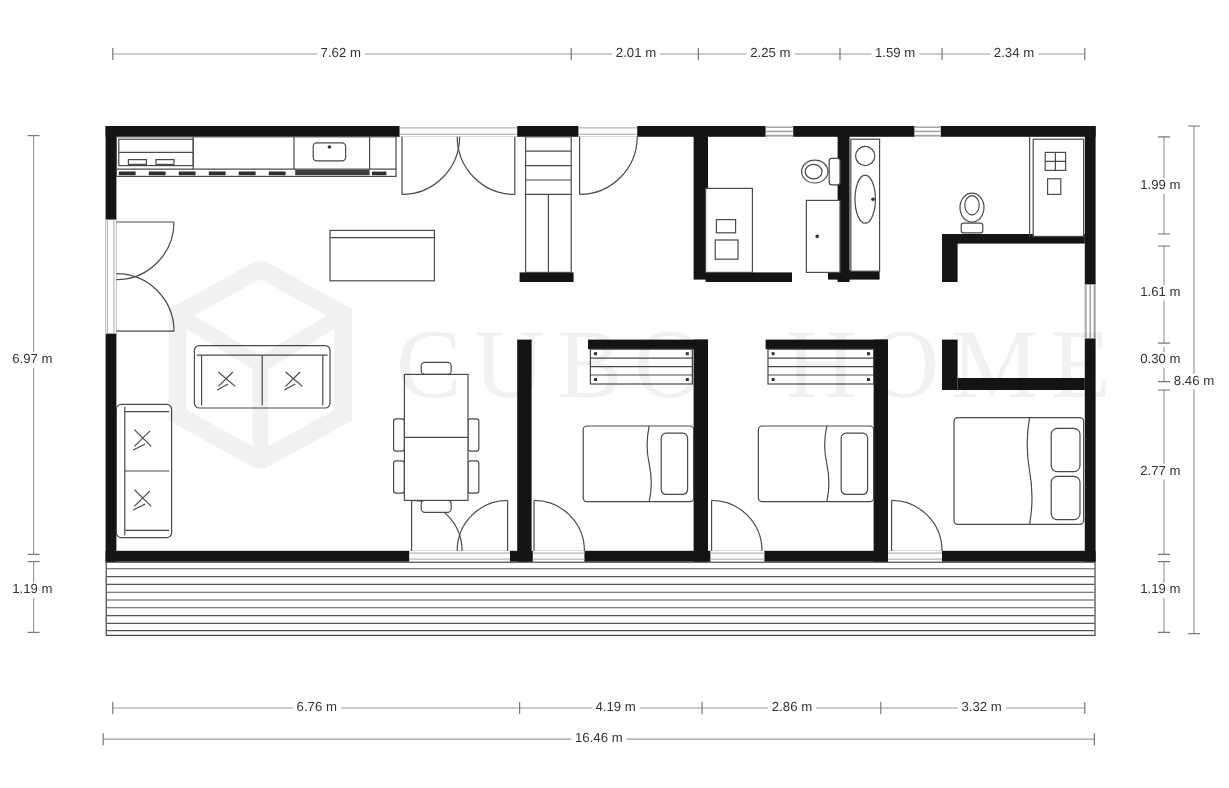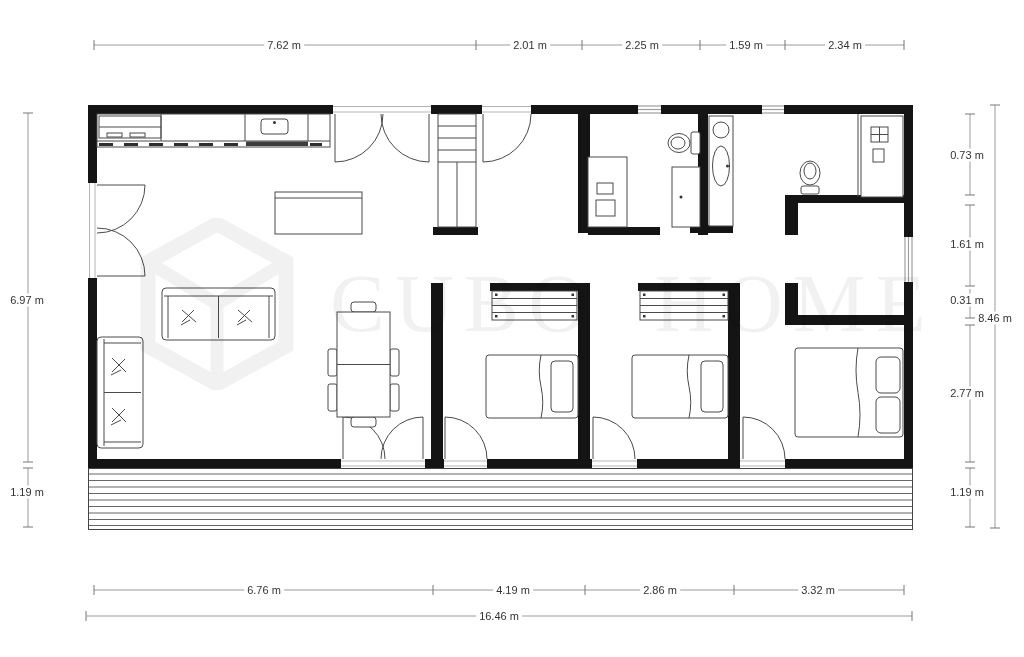--- a/index.html
+++ b/index.html
@@ -324,23 +324,23 @@
 
   <span class="dim" style="left:264px;top:590px">6.76 m</span>
   <span class="dim" style="left:513px;top:590px">4.19 m</span>
   <span class="dim" style="left:660px;top:590px">2.86 m</span>
   <span class="dim" style="left:818px;top:590px">3.32 m</span>
   <span class="dim" style="left:499px;top:616px">16.46 m</span>
 
   <span class="dim" style="left:27px;top:300px">6.97 m</span>
   <span class="dim" style="left:27px;top:492px">1.19 m</span>
 
-  <span class="dim" style="left:967px;top:155px">0.73 m</span>
+  <span class="dim" style="left:967px;top:155px">1.99 m</span>
   <span class="dim" style="left:967px;top:244px">1.61 m</span>
-  <span class="dim" style="left:967px;top:300px">0.31 m</span>
+  <span class="dim" style="left:967px;top:300px">0.30 m</span>
   <span class="dim" style="left:967px;top:393px">2.77 m</span>
   <span class="dim" style="left:967px;top:492px">1.19 m</span>
   <span class="dim" style="left:995px;top:318px">8.46 m</span>
 
   <div class="wm">
     <svg class="wm-logo" width="158" height="172" viewBox="0 0 158 172">
       <path d="M79 6 L148 44 L148 128 L79 166 L10 128 L10 44 Z" fill="none" stroke="#111" stroke-width="15"></path>
       <path d="M79 86 L79 166 M79 86 L148 44 M79 86 L10 44" fill="none" stroke="#111" stroke-width="13"></path>
     </svg>
     <div class="wm-text">CUBO HOME</div>

